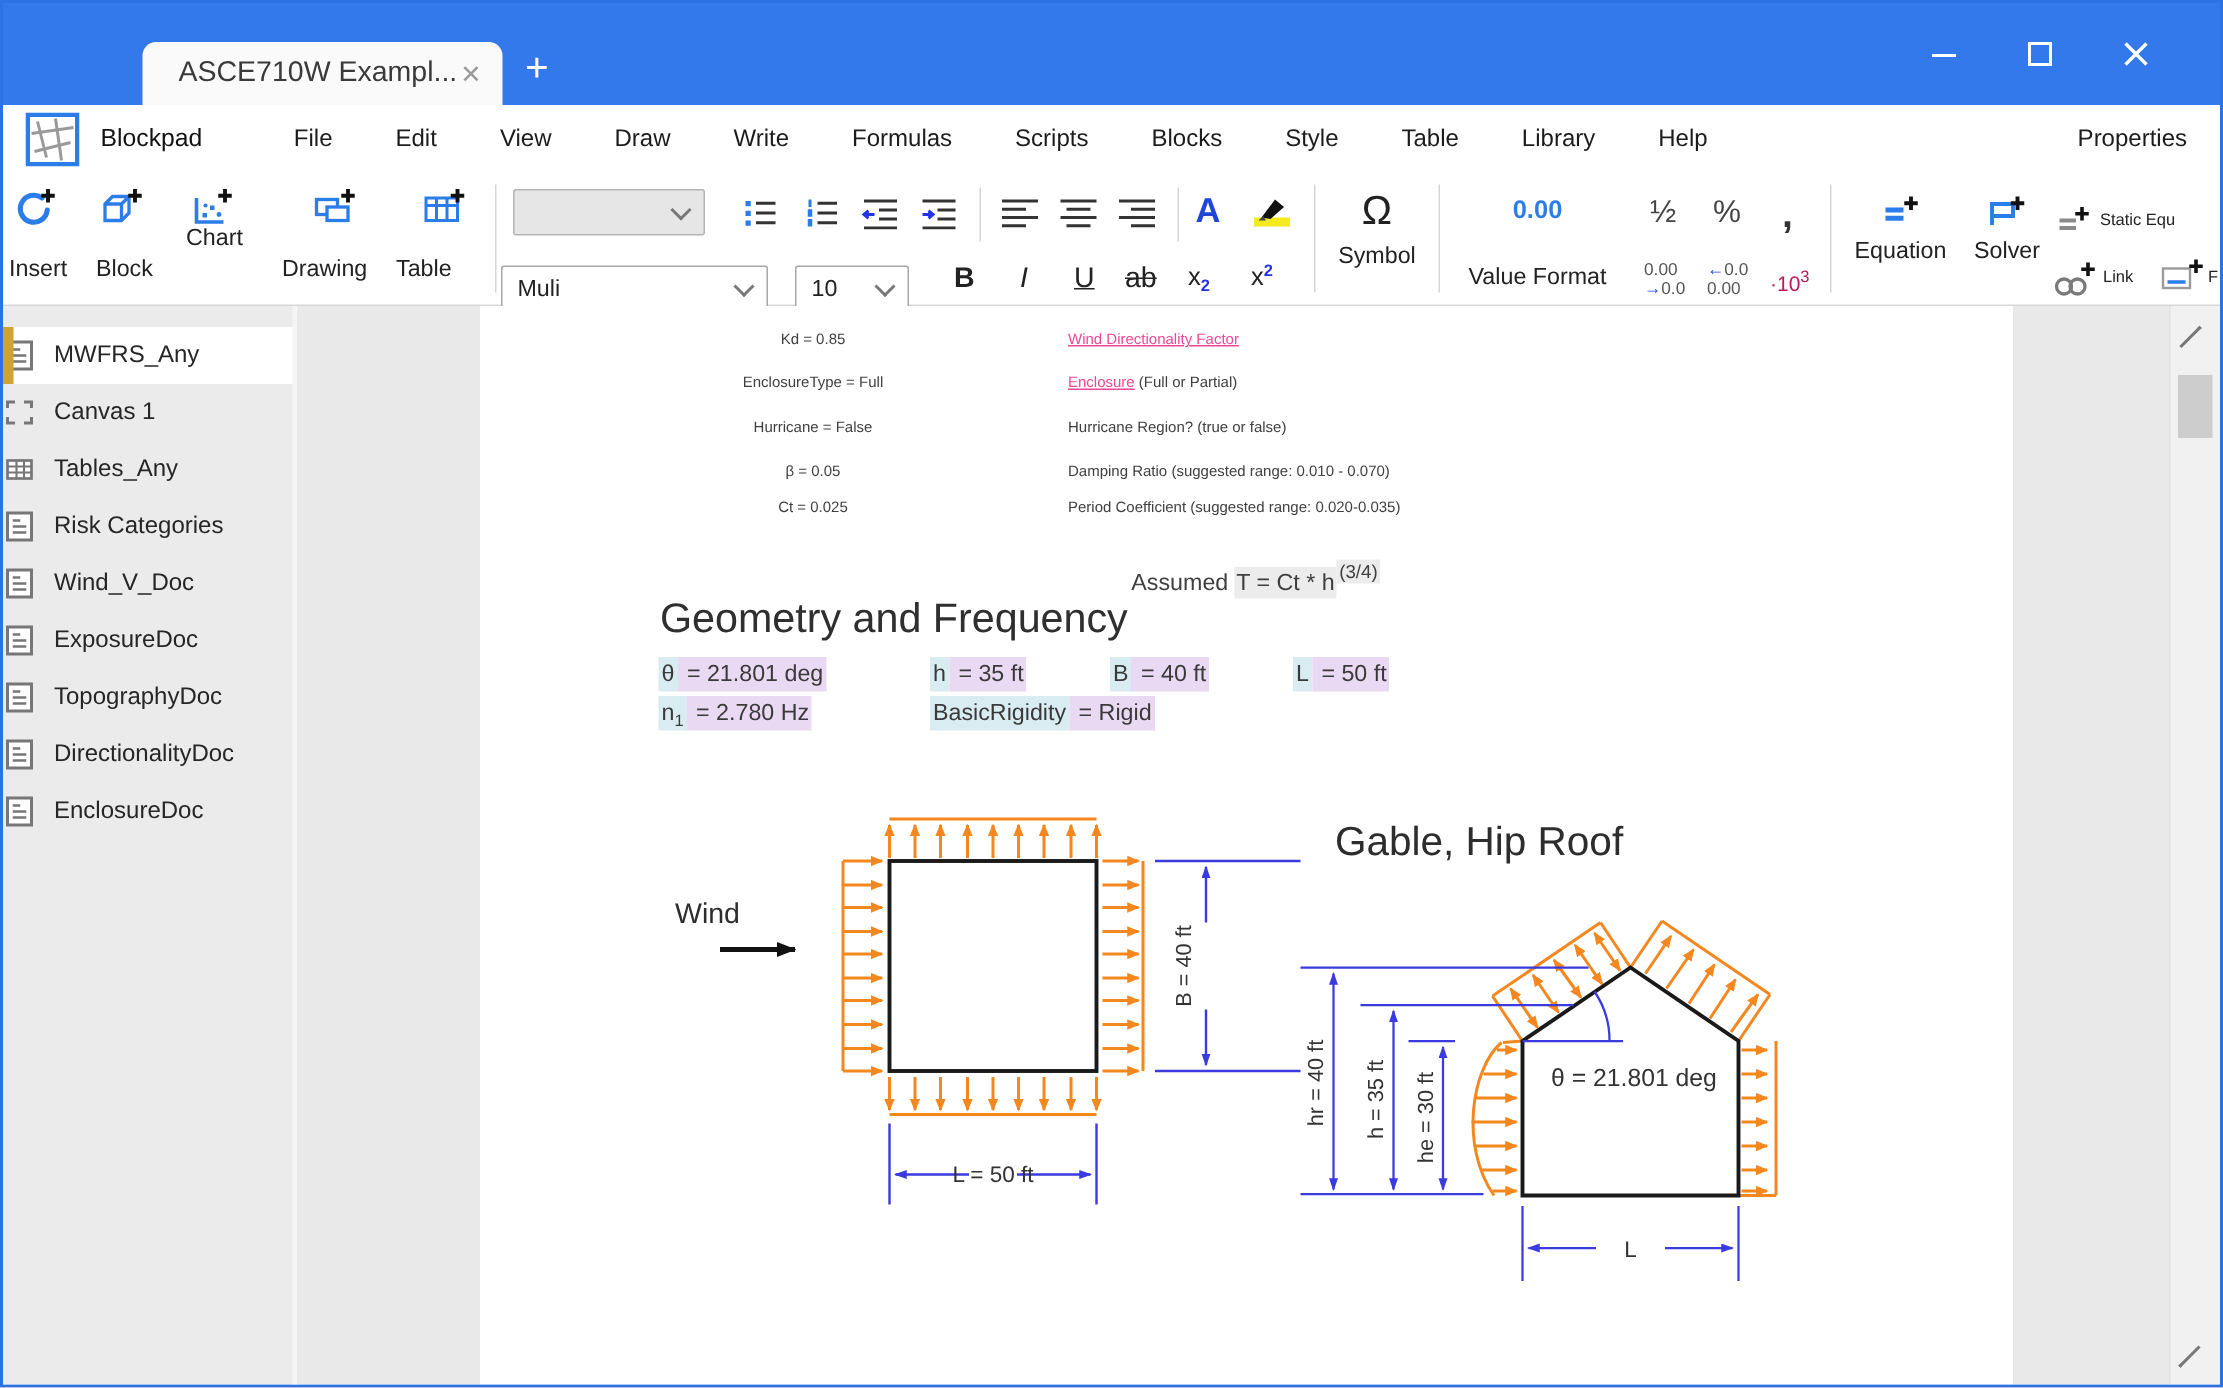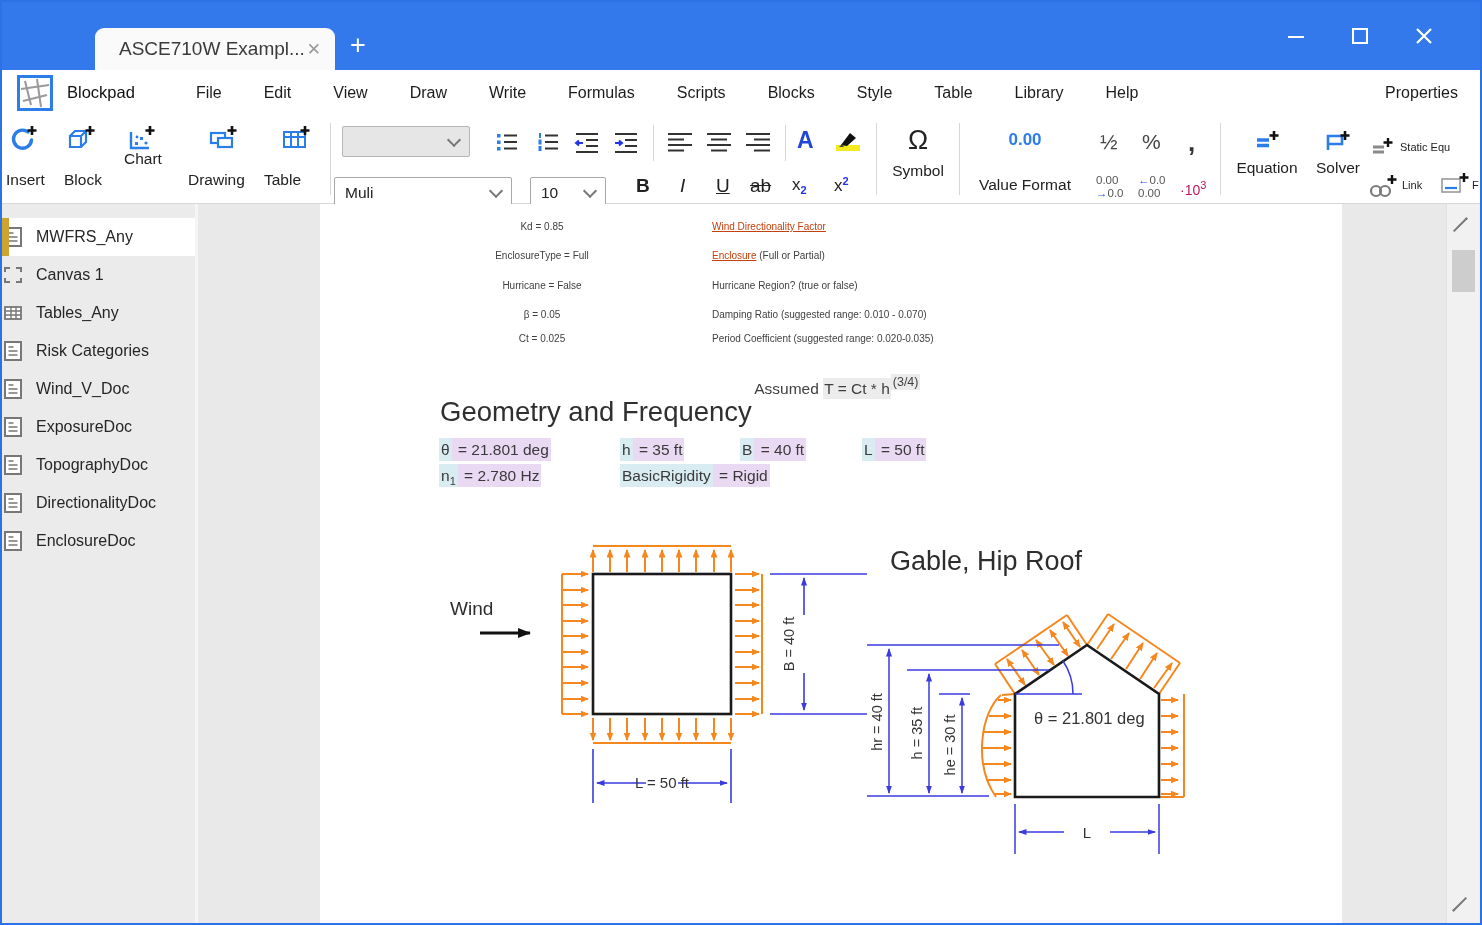--- a/index.html
+++ b/index.html
@@ -42,21 +42,21 @@
   .sitem.sel::before{content:"";position:absolute;left:0;top:0;bottom:0;width:7px;background:#cda42e;}
   .docarea{position:relative;flex:1;background:#e9e9e9;overflow:hidden;}
   .page{position:absolute;left:122px;top:0;width:1022px;height:100%;background:#fff;overflow:hidden;}
   .vscroll{width:33px;background:#f1f1f1;border-left:1px solid #e2e2e2;position:relative;flex:none;}
   .vthumb{position:absolute;left:5px;top:46px;width:23px;height:42px;background:#cdcdcd;cursor:pointer;}
   .scrollchev{position:absolute;left:12px;cursor:pointer;}
   
   .drow{position:absolute;left:0;width:100%;height:22px;font-size:10px;color:#3f3f3f;}
   .dvar{position:absolute;left:60px;width:324px;text-align:center;white-space:pre;}
   .ddesc{position:absolute;left:392px;white-space:pre;}
-  .dlink{color:#c2410c;text-decoration:underline;cursor:pointer;}
+  .dlink{color:#ec4899;text-decoration:underline;cursor:pointer;}
   .assumed{position:absolute;font-size:15.5px;color:#3f3f3f;white-space:pre;}
   .fgrey{background:#ececec;padding:2px 1px;}
   .fsup{background:#ececec;font-size:12.5px;position:relative;top:-8px;padding:1px 2px;}
   .heading{position:absolute;font-size:27.5px;color:#2f2f2f;white-space:nowrap;}
   .chip{position:absolute;font-size:15.5px;color:#3a3a3a;white-space:pre;}
   .cn{background:#d9ecf2;padding:3px 2px;}
   .cv{background:#ead9f3;padding:3px 2px;}
   .subsm{font-size:11px;vertical-align:-4px;}
   .supsm{font-size:11px;vertical-align:6px;}
   svg{display:block;}

